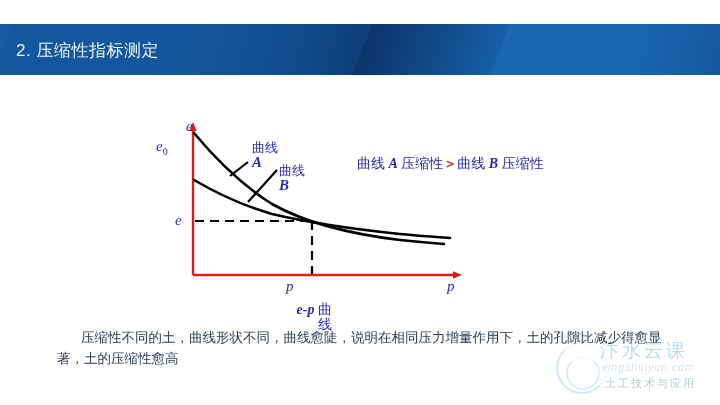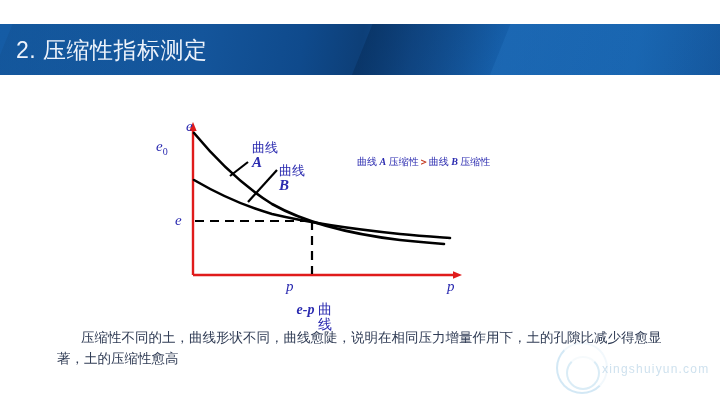--- a/index.html
+++ b/index.html
@@ -60,21 +60,21 @@
     background: linear-gradient(90deg, rgba(18,78,140,0.35), rgba(18,78,140,0.0));
     transform: skewX(-22deg);
   }
 
   #slide-title {
     position: absolute;
     left: 16px;
     top: 40px;
     width: 330px;
     color: #eef3fb;
-    font-size: 23px;
+    font-size: 17px;
     line-height: 21px;
     letter-spacing: 0.5px;
     font-family: "Liberation Sans", "DejaVu Sans", sans-serif;
     white-space: pre-wrap;
     z-index: 5;
   }
 
   
   #figure {
     position: absolute;
@@ -126,21 +126,21 @@
     text-align: right;
   }
   #caption-ep .cn { font-style: normal; font-weight: normal; }
 
   
   #comparison-text {
     position: absolute;
     left: 357px;
     top: 155px;
     color: #2b2bb0;
-    font-size: 10px;
+    font-size: 14px;
     font-family: "Liberation Serif", "DejaVu Serif", serif;
     white-space: nowrap;
   }
   #comparison-text .var { font-style: italic; font-weight: bold; }
   #comparison-text .gt  { color: #c43b21; font-weight: bold; }
 
   
   #body-paragraph {
     position: absolute;
     left: 57px;
@@ -191,25 +191,26 @@
     font-size: 19px;
     letter-spacing: 3px;
     color: rgba(150,196,226,0.62);
     font-family: "Liberation Serif", "DejaVu Serif", serif;
     white-space: nowrap;
   }
   #watermark-domain {
     position: absolute;
     left: 46px;
     top: 24px;
-    font-size: 12px;
+    font-size: 10px;
     letter-spacing: 1.2px;
     color: rgba(165,200,224,0.55);
     font-family: "Liberation Sans", "DejaVu Sans", sans-serif;
     white-space: nowrap;
+    font-style: italic;
   }
   #watermark-subtitle {
     position: absolute;
     left: 49px;
     top: 38px;
     font-size: 11px;
     letter-spacing: 2px;
     color: rgba(150,175,196,0.70);
     font-family: "Liberation Serif", "DejaVu Serif", serif;
     white-space: nowrap;
@@ -286,14 +287,16 @@
 <div id="comparison-text">
   <span>曲线 </span><span class="var">A</span><span> 压缩性</span><span class="gt">＞</span><span>曲线 </span><span class="var">B</span><span> 压缩性</span>
 </div>
 
 <div id="body-paragraph">压缩性不同的土，曲线形状不同，曲线愈陡，说明在相同压力增量作用下，土的孔隙比减少得愈显著，土的压缩性愈高</div>
 
 <div id="watermark">
   <div id="watermark-swirl">
     <div id="watermark-swirl-inner"></div>
   </div>
+  <div id="watermark-brand">汴水云课</div>
   <div id="watermark-domain">xingshuiyun.com</div>
+  <div id="watermark-subtitle">土工技术与应用</div>
 </div>
 
 </body></html>

